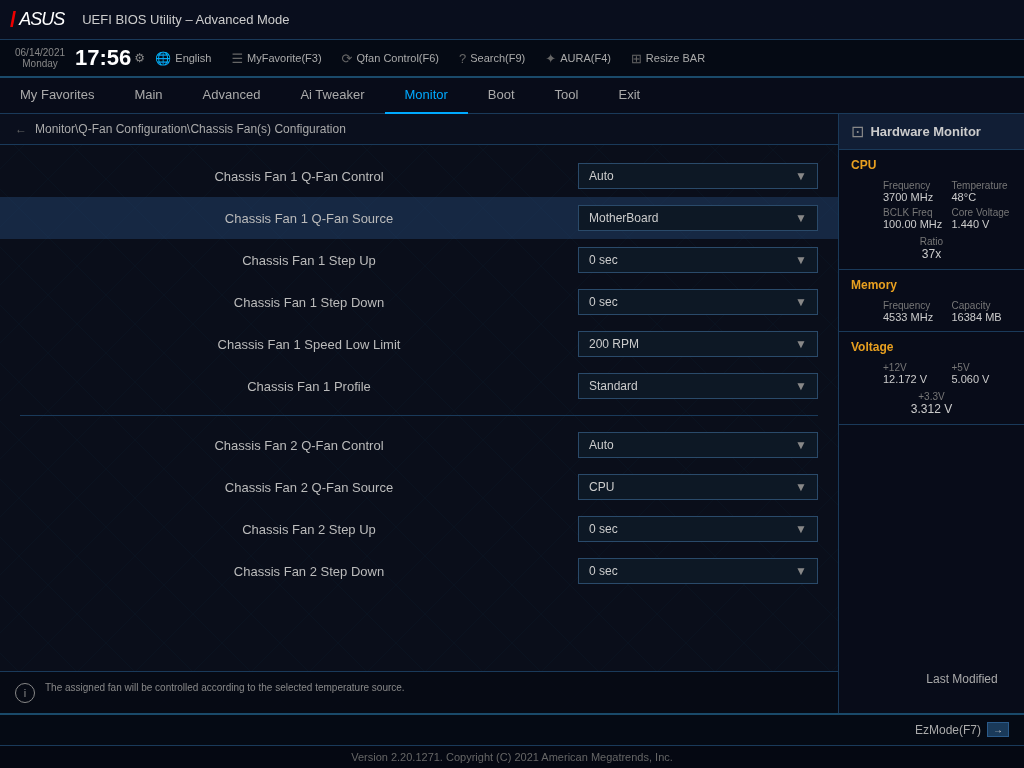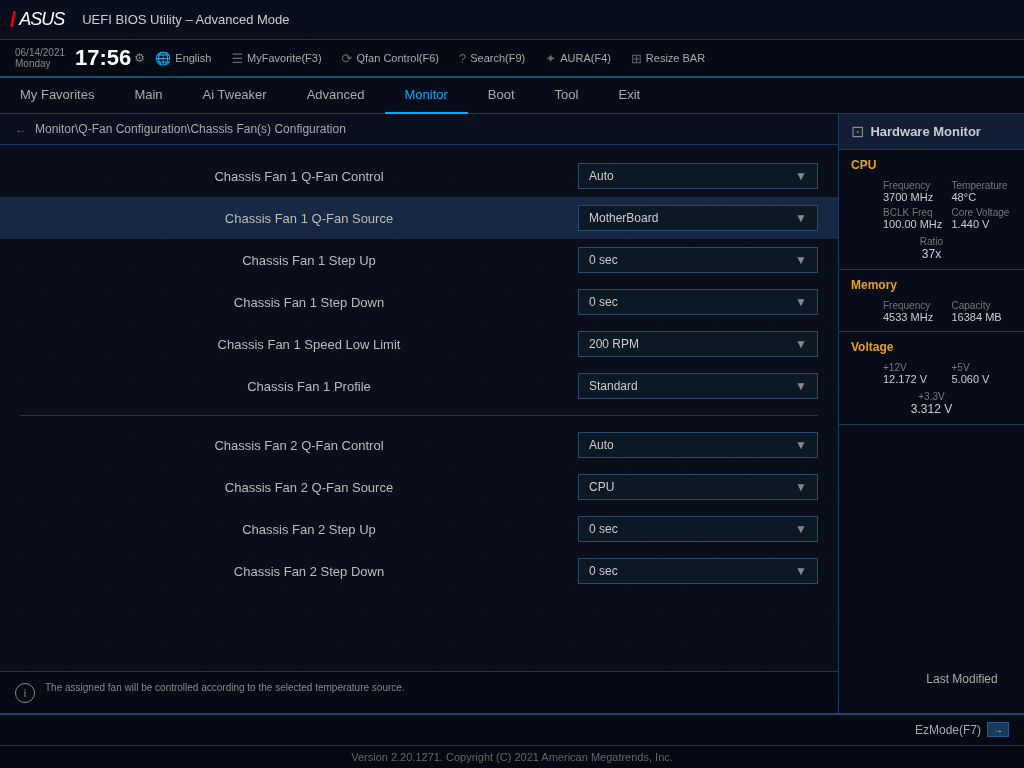--- a/index.html
+++ b/index.html
@@ -88,20 +88,21 @@
       background: rgba(5,10,20,0.98);
       border-bottom: 2px solid #1a4a6a;
       padding: 4px 15px;
       height: 38px;
       flex-shrink: 0;
     }
     .datetime-info {
       display: flex;
       flex-direction: column;
       margin-right: 10px;
+      text-align: center;
     }
     .date-text { font-size: 10px; color: #888; }
     .time-text { font-size: 22px; color: #fff; font-weight: bold; line-height: 1; }
     .settings-icon { color: #888; font-size: 12px; margin-left: 3px; cursor: pointer; }
 
     .top-links {
       display: flex;
       align-items: center;
       gap: 20px;
       font-size: 11px;
@@ -383,22 +384,22 @@
       <div class="top-link">
         <span class="top-link-icon">⊞</span>
         <span>Resize BAR</span>
       </div>
     </div>
   </div>
 
   <div class="nav-bar">
     <div class="nav-item">My Favorites</div>
     <div class="nav-item">Main</div>
+    <div class="nav-item">Advanced</div>
     <div class="nav-item">Ai Tweaker</div>
-    <div class="nav-item">Advanced</div>
     <div class="nav-item active">Monitor</div>
     <div class="nav-item">Boot</div>
     <div class="nav-item">Tool</div>
     <div class="nav-item">Exit</div>
   </div>
 
   <div class="main-area">
 
     <div class="left-panel">
 

